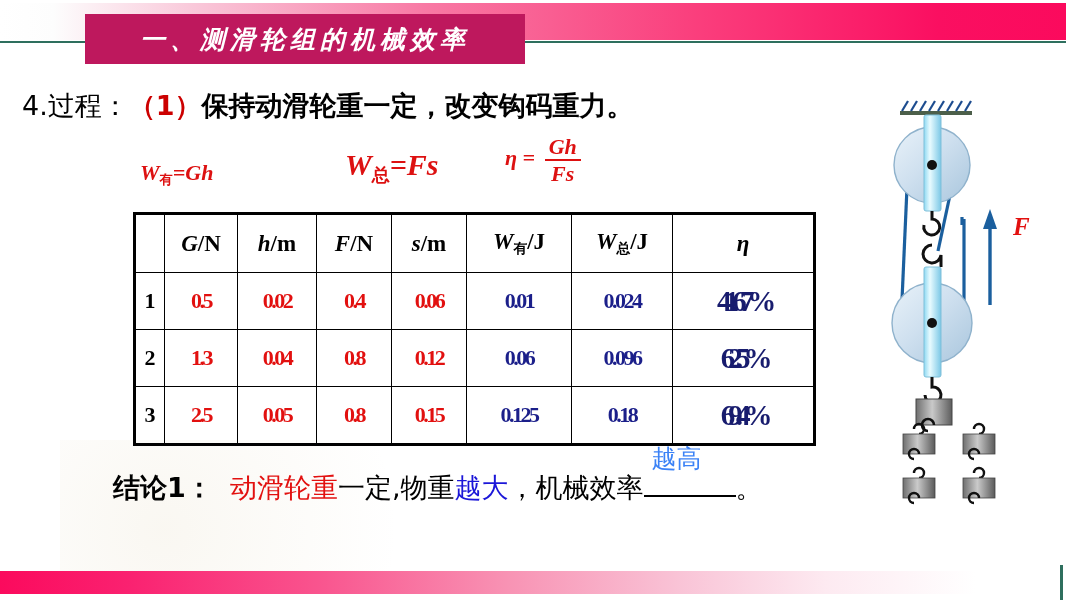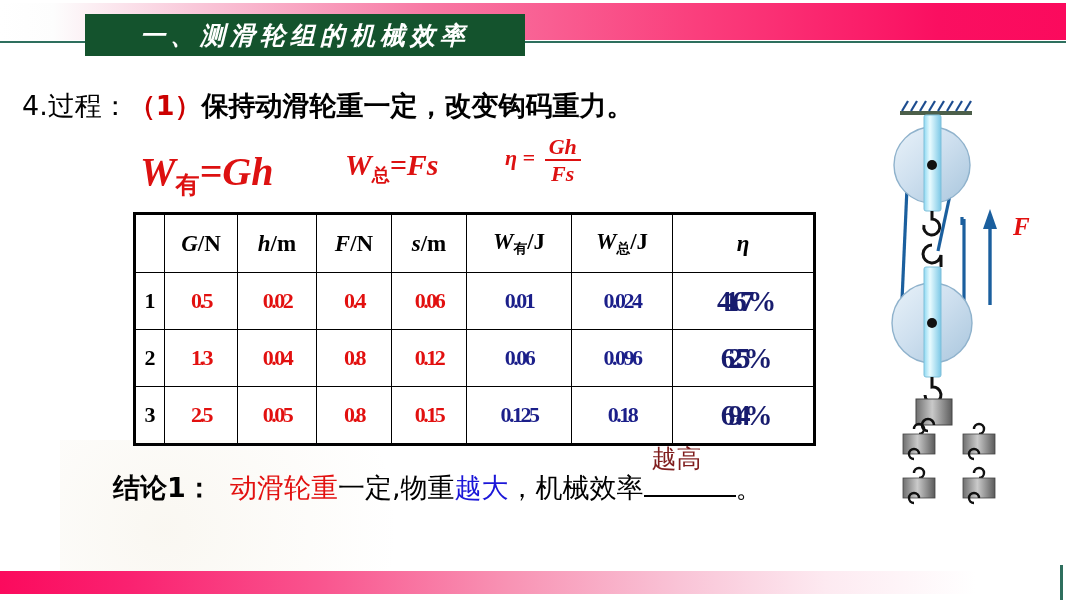--- a/index.html
+++ b/index.html
@@ -25,22 +25,22 @@
     background:#2e6f5e;
   }
   .wm{
     position:absolute;left:60px;top:440px;width:520px;height:150px;
     opacity:.10;pointer-events:none;
     background:radial-gradient(circle at 20% 60%,#c9b27a 0%,rgba(255,255,255,0) 55%);
   }
 
   
   .titlechip{
-    position:absolute;left:85px;top:14px;width:440px;height:42px;
-    background:#14532d;
+    position:absolute;left:85px;top:14px;width:440px;height:50px;
+    background:#be185d;
     display:flex;align-items:center;justify-content:center;
   }
   .titlechip span{
     color:#ffffff;font-size:25px;font-weight:bold;letter-spacing:5px;
     font-family:"DejaVu Sans","Liberation Sans",sans-serif;
     font-style:italic;
   }
 
   
   .line4{
@@ -52,21 +52,21 @@
   .line4 .lbl{font-weight:normal;}
   .line4 .rednum{color:#cc0000;font-weight:bold;}
   .line4 .blk{color:#000;font-weight:bold;}
 
   
   .formula{
     position:absolute;color:#dd1111;font-weight:bold;font-style:italic;
     font-family:"Liberation Serif","DejaVu Serif",serif;
     white-space:nowrap;
   }
-  #f1{left:140px;top:148px;font-size:40px;}
+  #f1{left:140px;top:160px;font-size:22px;}
   #f2{left:345px;top:148px;font-size:30px;}
   #f3{left:505px;top:135px;font-size:22px;}
   .sub{font-size:.60em;vertical-align:-.32em;font-style:normal;font-weight:bold;}
   .frac{display:inline-block;vertical-align:middle;text-align:center;margin-left:4px;}
   .frac .num{display:block;line-height:1.05;padding:0 4px;}
   .frac .bar{display:block;border-top:2px solid #dd1111;margin:1px 0;}
   .frac .den{display:block;line-height:1.05;padding:0 4px;}
 
   
   table.data{
@@ -100,21 +100,21 @@
   .concl{
     position:absolute;left:113px;top:470px;
     font-size:27px;white-space:nowrap;color:#000;
     font-family:"DejaVu Sans","Liberation Sans",sans-serif;
   }
   .concl .k{color:#000;font-weight:bold;}
   .concl .red{color:#e2100f;}
   .concl .blue{color:#1b16d8;}
   .blankwrap{position:relative;display:inline-block;}
   .blankwrap .ans{
-    position:absolute;left:8px;top:-30px;color:#7f1d1d;font-size:25px;
+    position:absolute;left:8px;top:-30px;color:#3b82f6;font-size:25px;
     white-space:nowrap;
   }
   .blankwrap .ul{display:inline-block;width:92px;border-bottom:2px solid #000;}
 
   
   .fig{position:absolute;left:880px;top:95px;width:180px;height:420px;}
   .wts{position:absolute;left:895px;top:420px;width:140px;height:90px;}
 </style>
 </head>
 <body>

